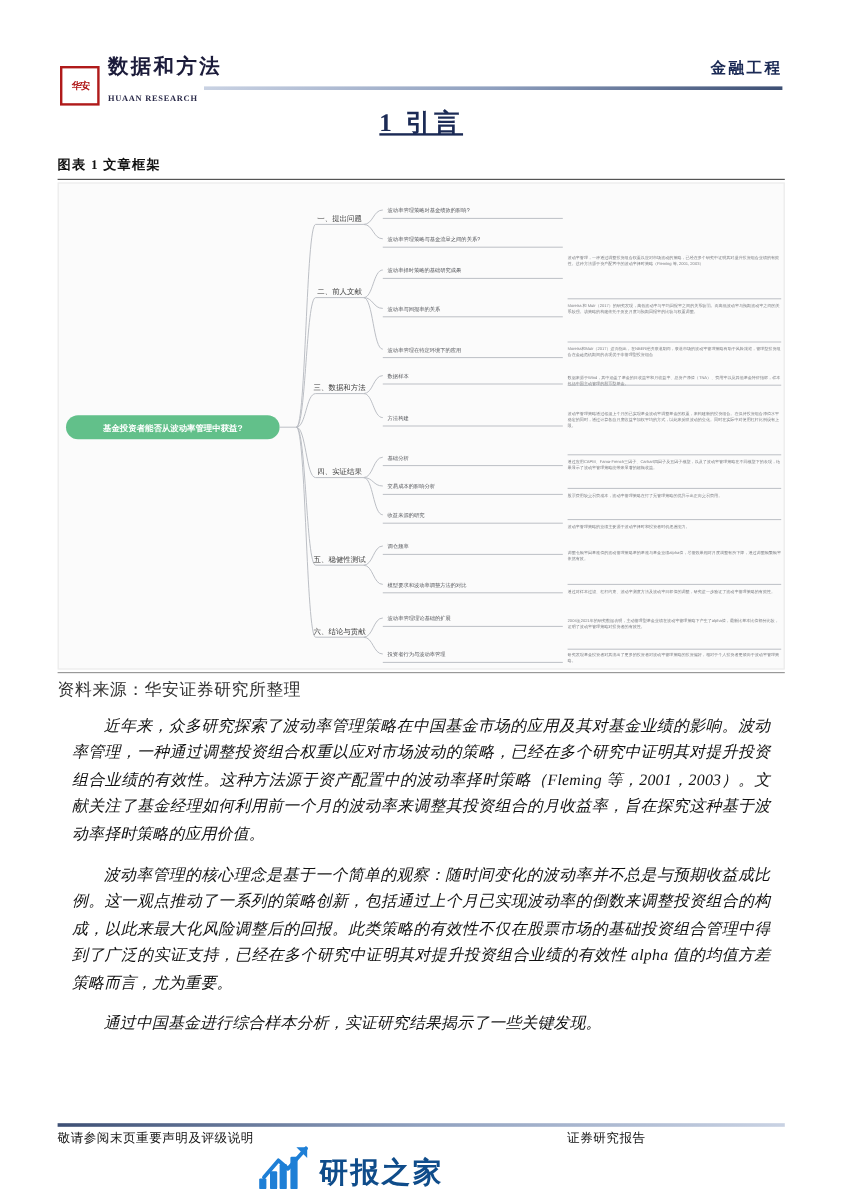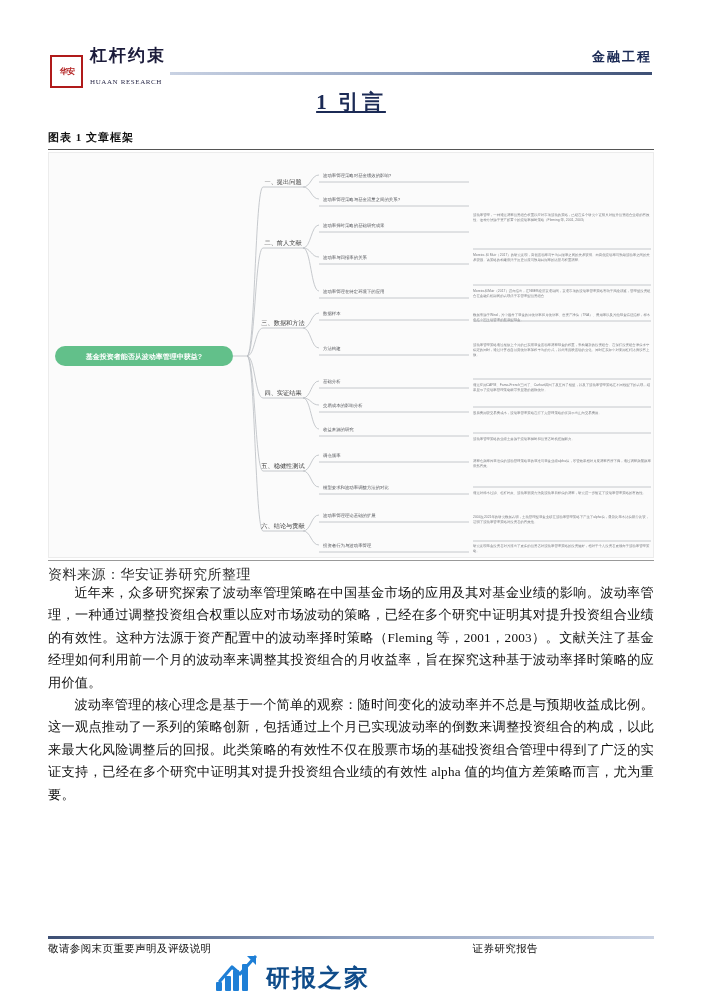--- a/index.html
+++ b/index.html
@@ -19,21 +19,21 @@
   .logo-seal{
     width:33px;height:33px;border:2px solid #b01a1a;background:#fff;
     display:flex;align-items:center;justify-content:center;
     color:#b01a1a;font-size:9px;line-height:9px;font-weight:bold;
     font-family:"Liberation Serif",serif;letter-spacing:-1px;
     box-sizing:border-box;
   }
   .logo-seal span{display:block;transform:scale(.9);}
   .logo-text{display:flex;flex-direction:column;align-items:flex-start;padding-bottom:1px;}
   .logo-cn{font-size:17px;font-weight:bold;color:#1b1b3a;letter-spacing:2px;line-height:18px;}
-  .logo-en{font-size:7px;color:#2b2b4a;letter-spacing:.6px;line-height:9px;margin-top:13px;}
+  .logo-en{font-size:7px;color:#2b2b4a;letter-spacing:.6px;line-height:9px;margin-top:13px;font-weight:bold;}
   .header-rule{
     position:absolute;left:170px;top:72px;width:482px;height:3px;
     background:linear-gradient(to right,#c9d2e3,#8fa0bf,#3d4f74);
   }
   .header-right{
     position:absolute;right:50px;top:48px;
     font-size:13px;font-weight:bold;color:#1b2a55;letter-spacing:2px;
   }
 
   
@@ -60,21 +60,21 @@
     font-size:14px;color:#333;letter-spacing:.5px;
   }
   .source-rule{position:absolute;left:48px;top:560px;width:606px;height:1px;background:#999;}
 
   
   .body-text{
     position:absolute;left:48px;top:582px;width:606px;
     font-size:13.2px;line-height:22.4px;color:#111;text-align:justify;
     letter-spacing:.2px;
   }
-  .body-text p{margin:0;text-indent:2em;}
+  .body-text p{margin:12px;text-indent:2em;font-style:italic;}
 
   
   .footer-rule{
     position:absolute;left:48px;top:936px;width:606px;height:2.5px;
     background:linear-gradient(to right,#3d4f74,#8fa0bf,#c9d2e3);
   }
   .footer-left{position:absolute;left:48px;top:942px;font-size:10.5px;color:#111;letter-spacing:.4px;}
   .footer-right{position:absolute;right:48px;top:942px;font-size:10.5px;color:#111;letter-spacing:.4px;}
 
   .watermark{
@@ -94,21 +94,21 @@
 <body>
 
 <div class="page">
 
   <div class="header">
     <div class="logo-wrap">
       <div class="logo-seal">
         <span>华安</span>
       </div>
       <div class="logo-text">
-        <div class="logo-cn">杠杆约束</div>
+        <div class="logo-cn">数据和方法</div>
         <div class="logo-en">HUAAN RESEARCH</div>
       </div>
     </div>
     <div class="header-rule"></div>
     <div class="header-right">金融工程</div>
   </div>
 
   <div class="section-title">1  引言</div>
 
   <div class="exhibit-caption">图表 1 文章框架</div>
@@ -265,20 +265,21 @@
       </g>
     </svg>
   </div>
 
   <div class="source-rule"></div>
   <div class="source-note">资料来源：华安证券研究所整理</div>
 
   <div class="body-text">
     <p>近年来，众多研究探索了波动率管理策略在中国基金市场的应用及其对基金业绩的影响。波动率管理，一种通过调整投资组合权重以应对市场波动的策略，已经在多个研究中证明其对提升投资组合业绩的有效性。这种方法源于资产配置中的波动率择时策略（Fleming 等，2001，2003）。文献关注了基金经理如何利用前一个月的波动率来调整其投资组合的月收益率，旨在探究这种基于波动率择时策略的应用价值。</p>
     <p>波动率管理的核心理念是基于一个简单的观察：随时间变化的波动率并不总是与预期收益成比例。这一观点推动了一系列的策略创新，包括通过上个月已实现波动率的倒数来调整投资组合的构成，以此来最大化风险调整后的回报。此类策略的有效性不仅在股票市场的基础投资组合管理中得到了广泛的实证支持，已经在多个研究中证明其对提升投资组合业绩的有效性 alpha 值的均值方差策略而言，尤为重要。</p>
+    <p>通过中国基金进行综合样本分析，实证研究结果揭示了一些关键发现。</p>
   </div>
 
   <div class="footer-rule"></div>
   <div class="footer-left">敬请参阅末页重要声明及评级说明</div>
   <div class="footer-right">证券研究报告</div>
 
   <div class="watermark">
     <div class="wm-mark">
       <svg width="44" height="40" viewBox="0 0 44 40">
         <path d="M4 30 L16 16 L24 23 L39 6" fill="none" stroke="#1e7fd6" stroke-width="3.2" stroke-linecap="round" stroke-linejoin="round"></path>

